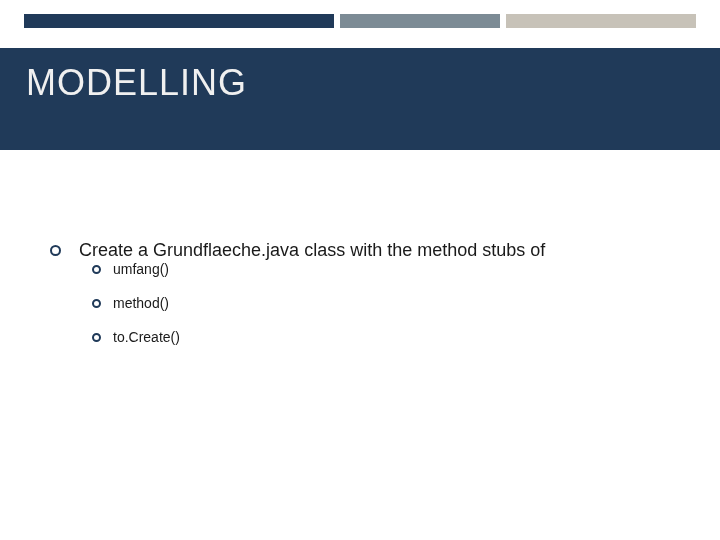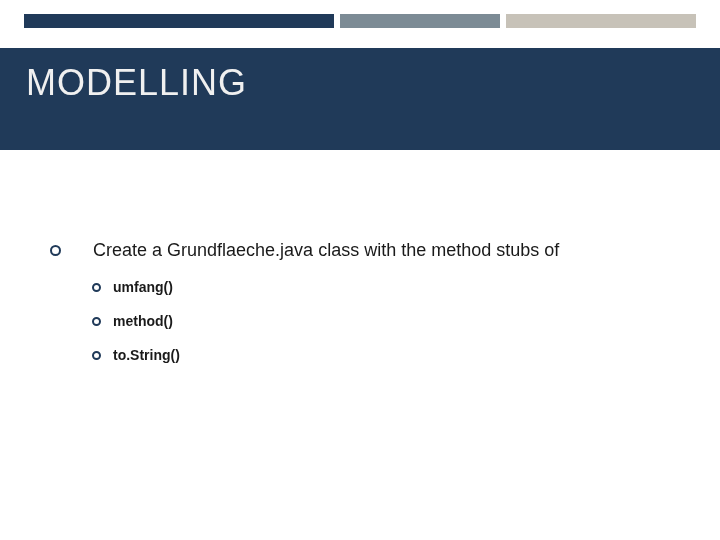--- a/index.html
+++ b/index.html
@@ -11,22 +11,22 @@
   .bar-left  { position: absolute; left: 24px;  top: 0; width: 310px; height: 14px; background: #203a59; }
   .bar-mid   { position: absolute; left: 340px; top: 0; width: 160px; height: 14px; background: #7c8b95; }
   .bar-right { position: absolute; left: 506px; top: 0; width: 190px; height: 14px; background: #c7c2b8; }
 
   
   .title-band { position: absolute; top: 48px; left: 0; right: 0; height: 102px; background: #203a59; }
   .title-text { position: absolute; left: 26px; top: 14px; color: #f0f0f0; font-size: 36px; letter-spacing: 1px; font-weight: 400; }
 
   
   .body { position: absolute; top: 240px; left: 50px; right: 40px; color: #1a1a1a; }
-  .l1 { display: flex; align-items: flex-start; gap: 32px; font-size: 18px; margin-bottom: 18px; }
-  .l2-wrap { padding-left: 42px; font-weight: bold; }
+  .l1 { display: flex; align-items: flex-start; gap: 18px; font-size: 18px; }
+  .l2-wrap { padding-left: 42px; }
   .l2 { display: flex; align-items: center; gap: 12px; font-size: 14px; margin-bottom: 18px; }
 
   .ring {
     flex: 0 0 auto;
     border-radius: 50%;
     border: 2px solid #203a59;
     background: transparent;
     display: inline-block;
   }
   .ring-lg { width: 11px; height: 11px; margin-top: 5px; }
@@ -56,18 +56,18 @@
       <div class="l2">
         <span class="ring ring-sm"></span>
         <span>umfang()</span>
       </div>
       <div class="l2">
         <span class="ring ring-sm"></span>
         <span>method()</span>
       </div>
       <div class="l2">
         <span class="ring ring-sm"></span>
-        <span>to.String()</span>
+        <span>to.Create()</span>
       </div>
     </div>
   </div>
 
 </div>
 
 </body></html>

